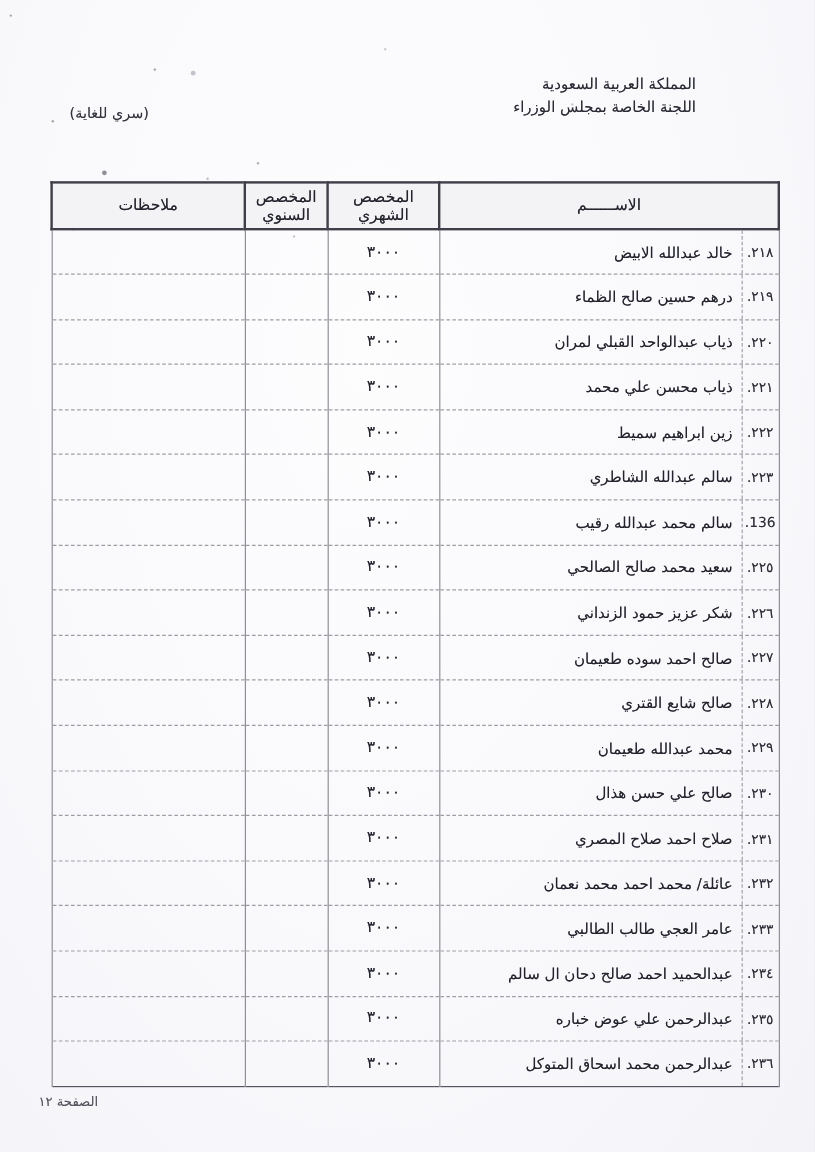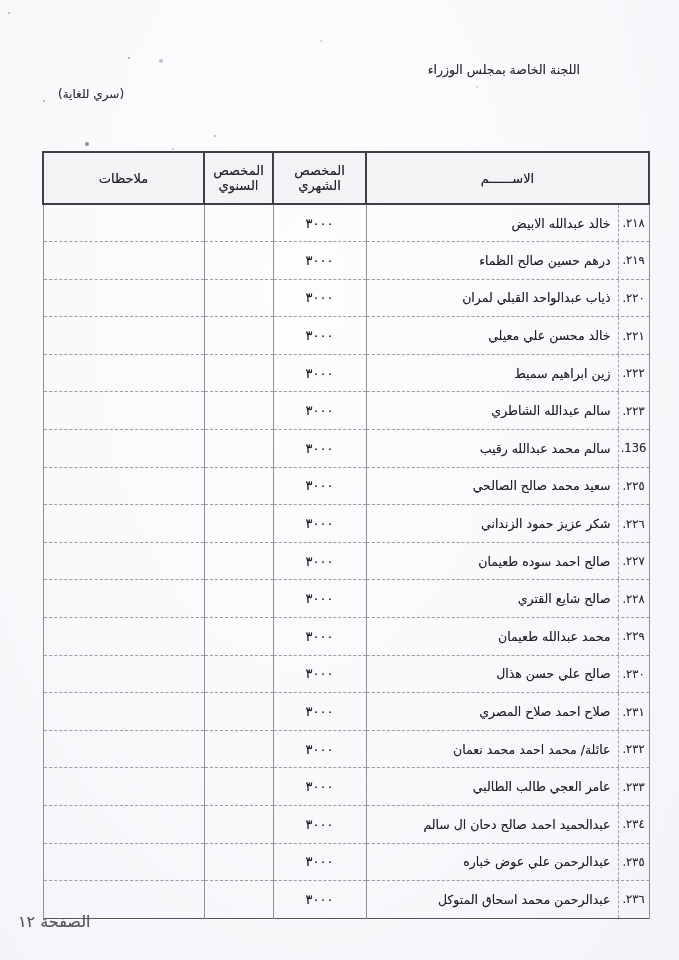--- a/index.html
+++ b/index.html
@@ -38,21 +38,21 @@
     text-shadow:0 0 0.6px rgba(10,10,20,.55);
   }
   table.alloc{
     position:absolute;top:151px;left:42px;
     width:606px;table-layout:fixed;
     border-collapse:collapse;
     border:1.5px solid #565660;
     direction:rtl;
   }
   table.alloc th{
-    height:52px;box-sizing:border-box;
+    height:39px;box-sizing:border-box;
     border:2px solid #3f3f49;
     background:#f3f3f6;
     font-weight:400;font-size:13px;color:#23232d;
     text-align:center;vertical-align:middle;
     line-height:15px;padding:1px 2px;
     text-shadow:0 0 0.5px rgba(20,20,30,.5);
   }
   table.alloc td{
     height:37.6px;box-sizing:border-box;
     border-top:1px dashed #9d9da5;
@@ -69,39 +69,40 @@
     flex:0 0 30px;display:flex;align-items:center;justify-content:center;
     font-size:11.5px;color:#2d2d37;
     border-inline-end:1px dashed #a0a0a8;
   }
   .person{
     flex:1 1 auto;display:flex;align-items:center;
     padding-inline-start:7px;
     font-size:12.5px;text-align:start;white-space:nowrap;overflow:hidden;
   }
   .page-label{
-    position:absolute;top:912px;left:18px;
-    direction:rtl;font-size:16px;color:#55555f;
+    position:absolute;top:912px;left:32px;
+    direction:rtl;font-size:11px;color:#55555f;
     text-shadow:0 0 0.4px rgba(60,60,70,.4);
   }
   .camscanner{
     position:absolute;top:902px;left:342px;width:300px;
     font-family:"Liberation Sans", sans-serif;
     font-size:26px;font-weight:700;color:#0d0d12;
     letter-spacing:-0.5px;text-align:center;white-space:nowrap;
   }
 </style>
 </head>
 <body>
 
 <div class="page">
 
   <div class="speckles"></div>
 
   <div class="gov-header">
+    <div>المملكة العربية السعودية</div>
     <div>اللجنة الخاصة بمجلس الوزراء</div>
   </div>
 
   <div class="classification">(سري للغاية)</div>
 
 
   <table class="alloc">
     <colgroup>
       <col style="width:283px">
       <col style="width:93px">
@@ -147,21 +148,21 @@
         </div>
       </td>
       <td class="c-monthly">٣٠٠٠</td>
       <td class="c-annual"></td>
       <td class="c-notes"></td>
     </tr>
         <tr>
       <td class="c-name">
         <div class="name-wrap">
           <span class="row-no">٢٢١.</span>
-          <span class="person">خالد محسن علي معيلي</span>
+          <span class="person">ذياب محسن علي محمد</span>
         </div>
       </td>
       <td class="c-monthly">٣٠٠٠</td>
       <td class="c-annual"></td>
       <td class="c-notes"></td>
     </tr>
         <tr>
       <td class="c-name">
         <div class="name-wrap">
           <span class="row-no">٢٢٢.</span>

